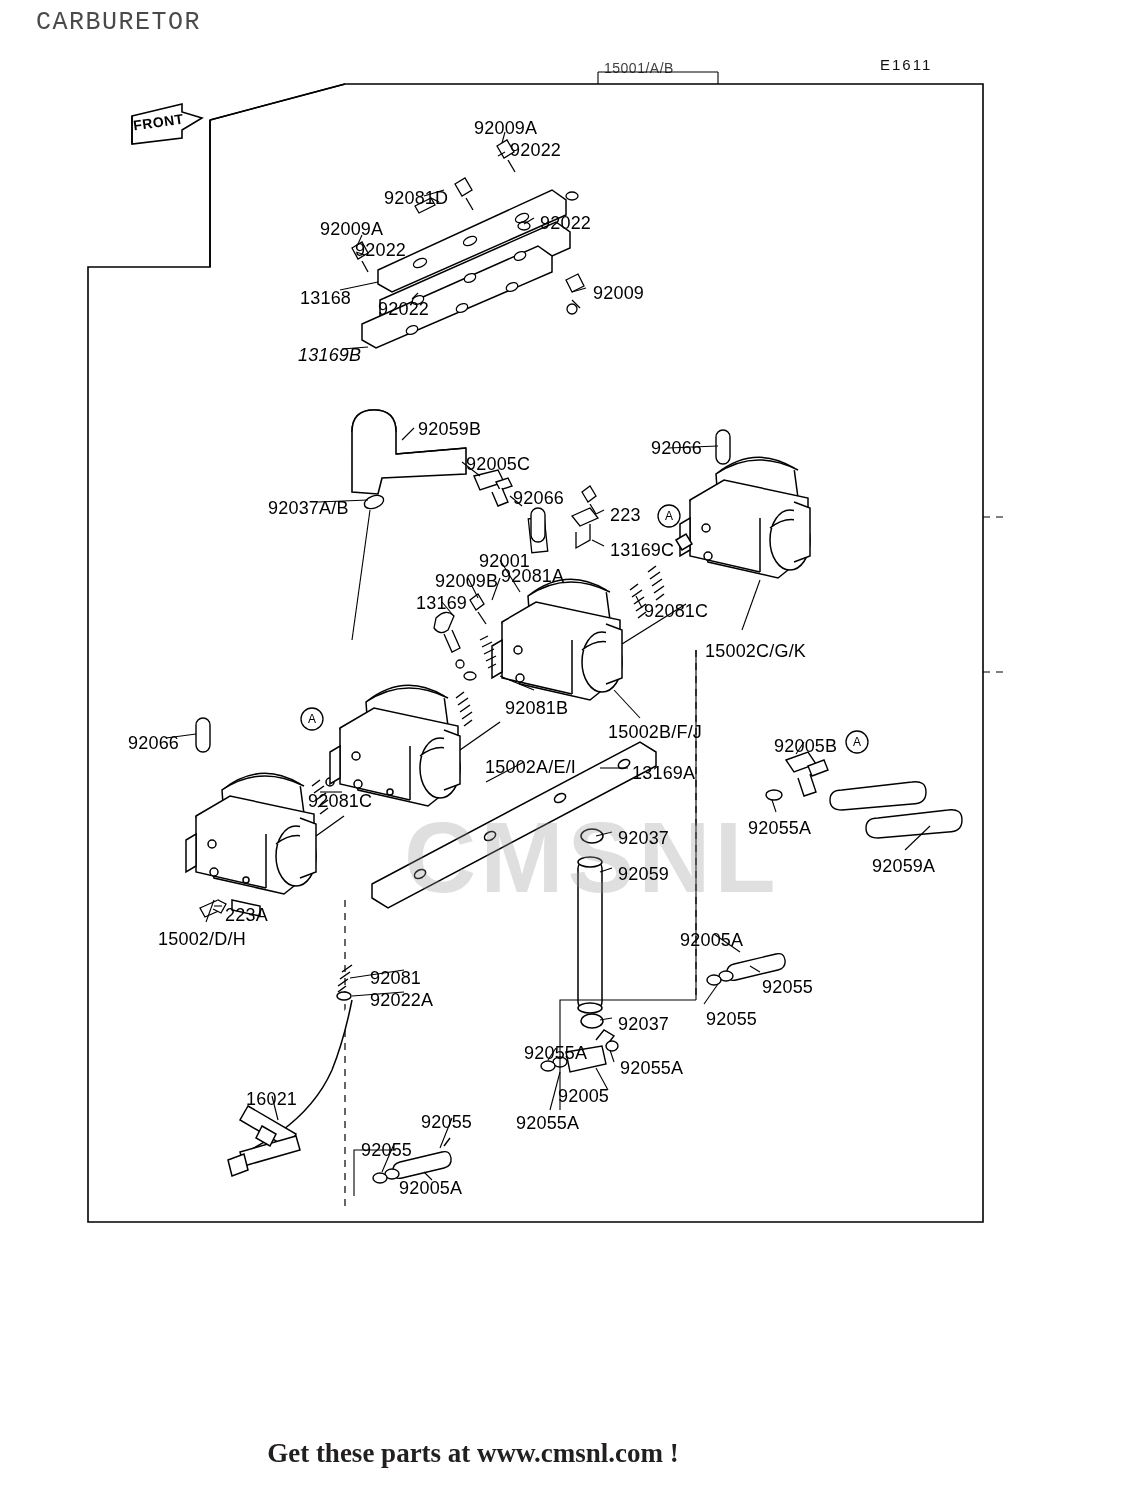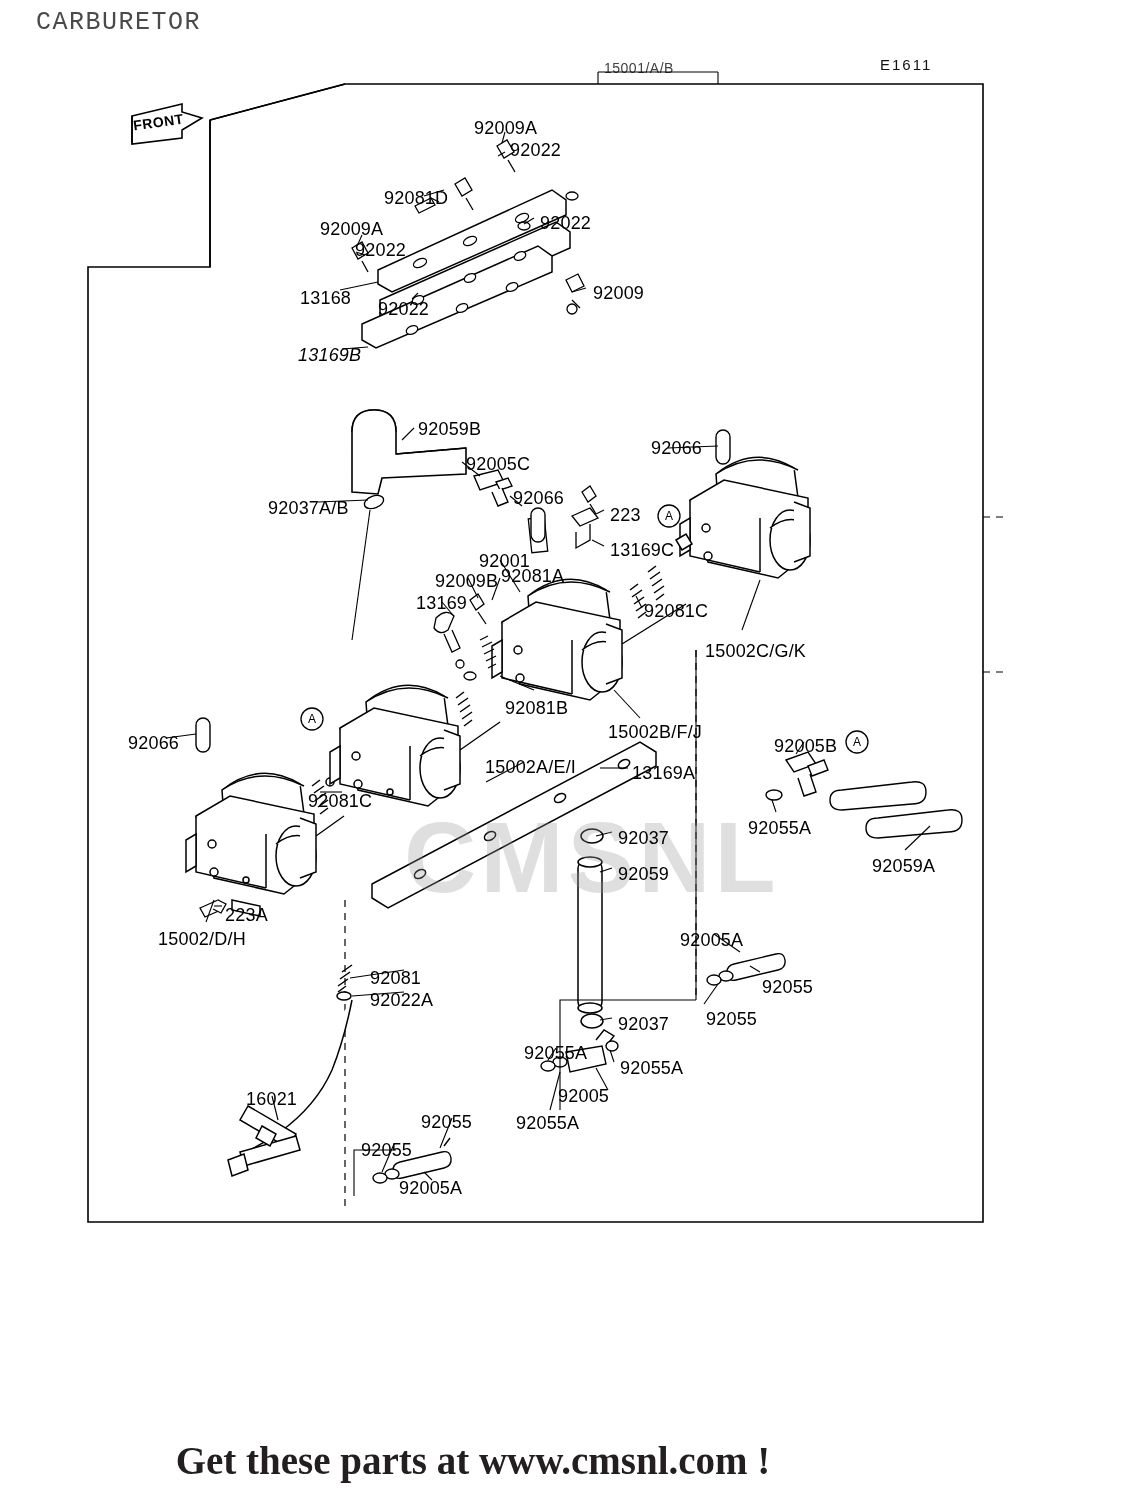--- a/index.html
+++ b/index.html
@@ -45,21 +45,21 @@
     letter-spacing: 0.5px;
     color: #404040;
   }
   .footer {
     position: absolute;
     left: 0;
     top: 1438px;
     width: 946px;
     text-align: center;
     font-family: "Liberation Serif", serif;
-    font-size: 39px;
+    font-size: 27px;
     font-weight: bold;
     color: #231f20;
   }
   svg.diagram {
     position: absolute;
     left: 0;
     top: 0;
     width: 1146px;
     height: 1500px;
   }

